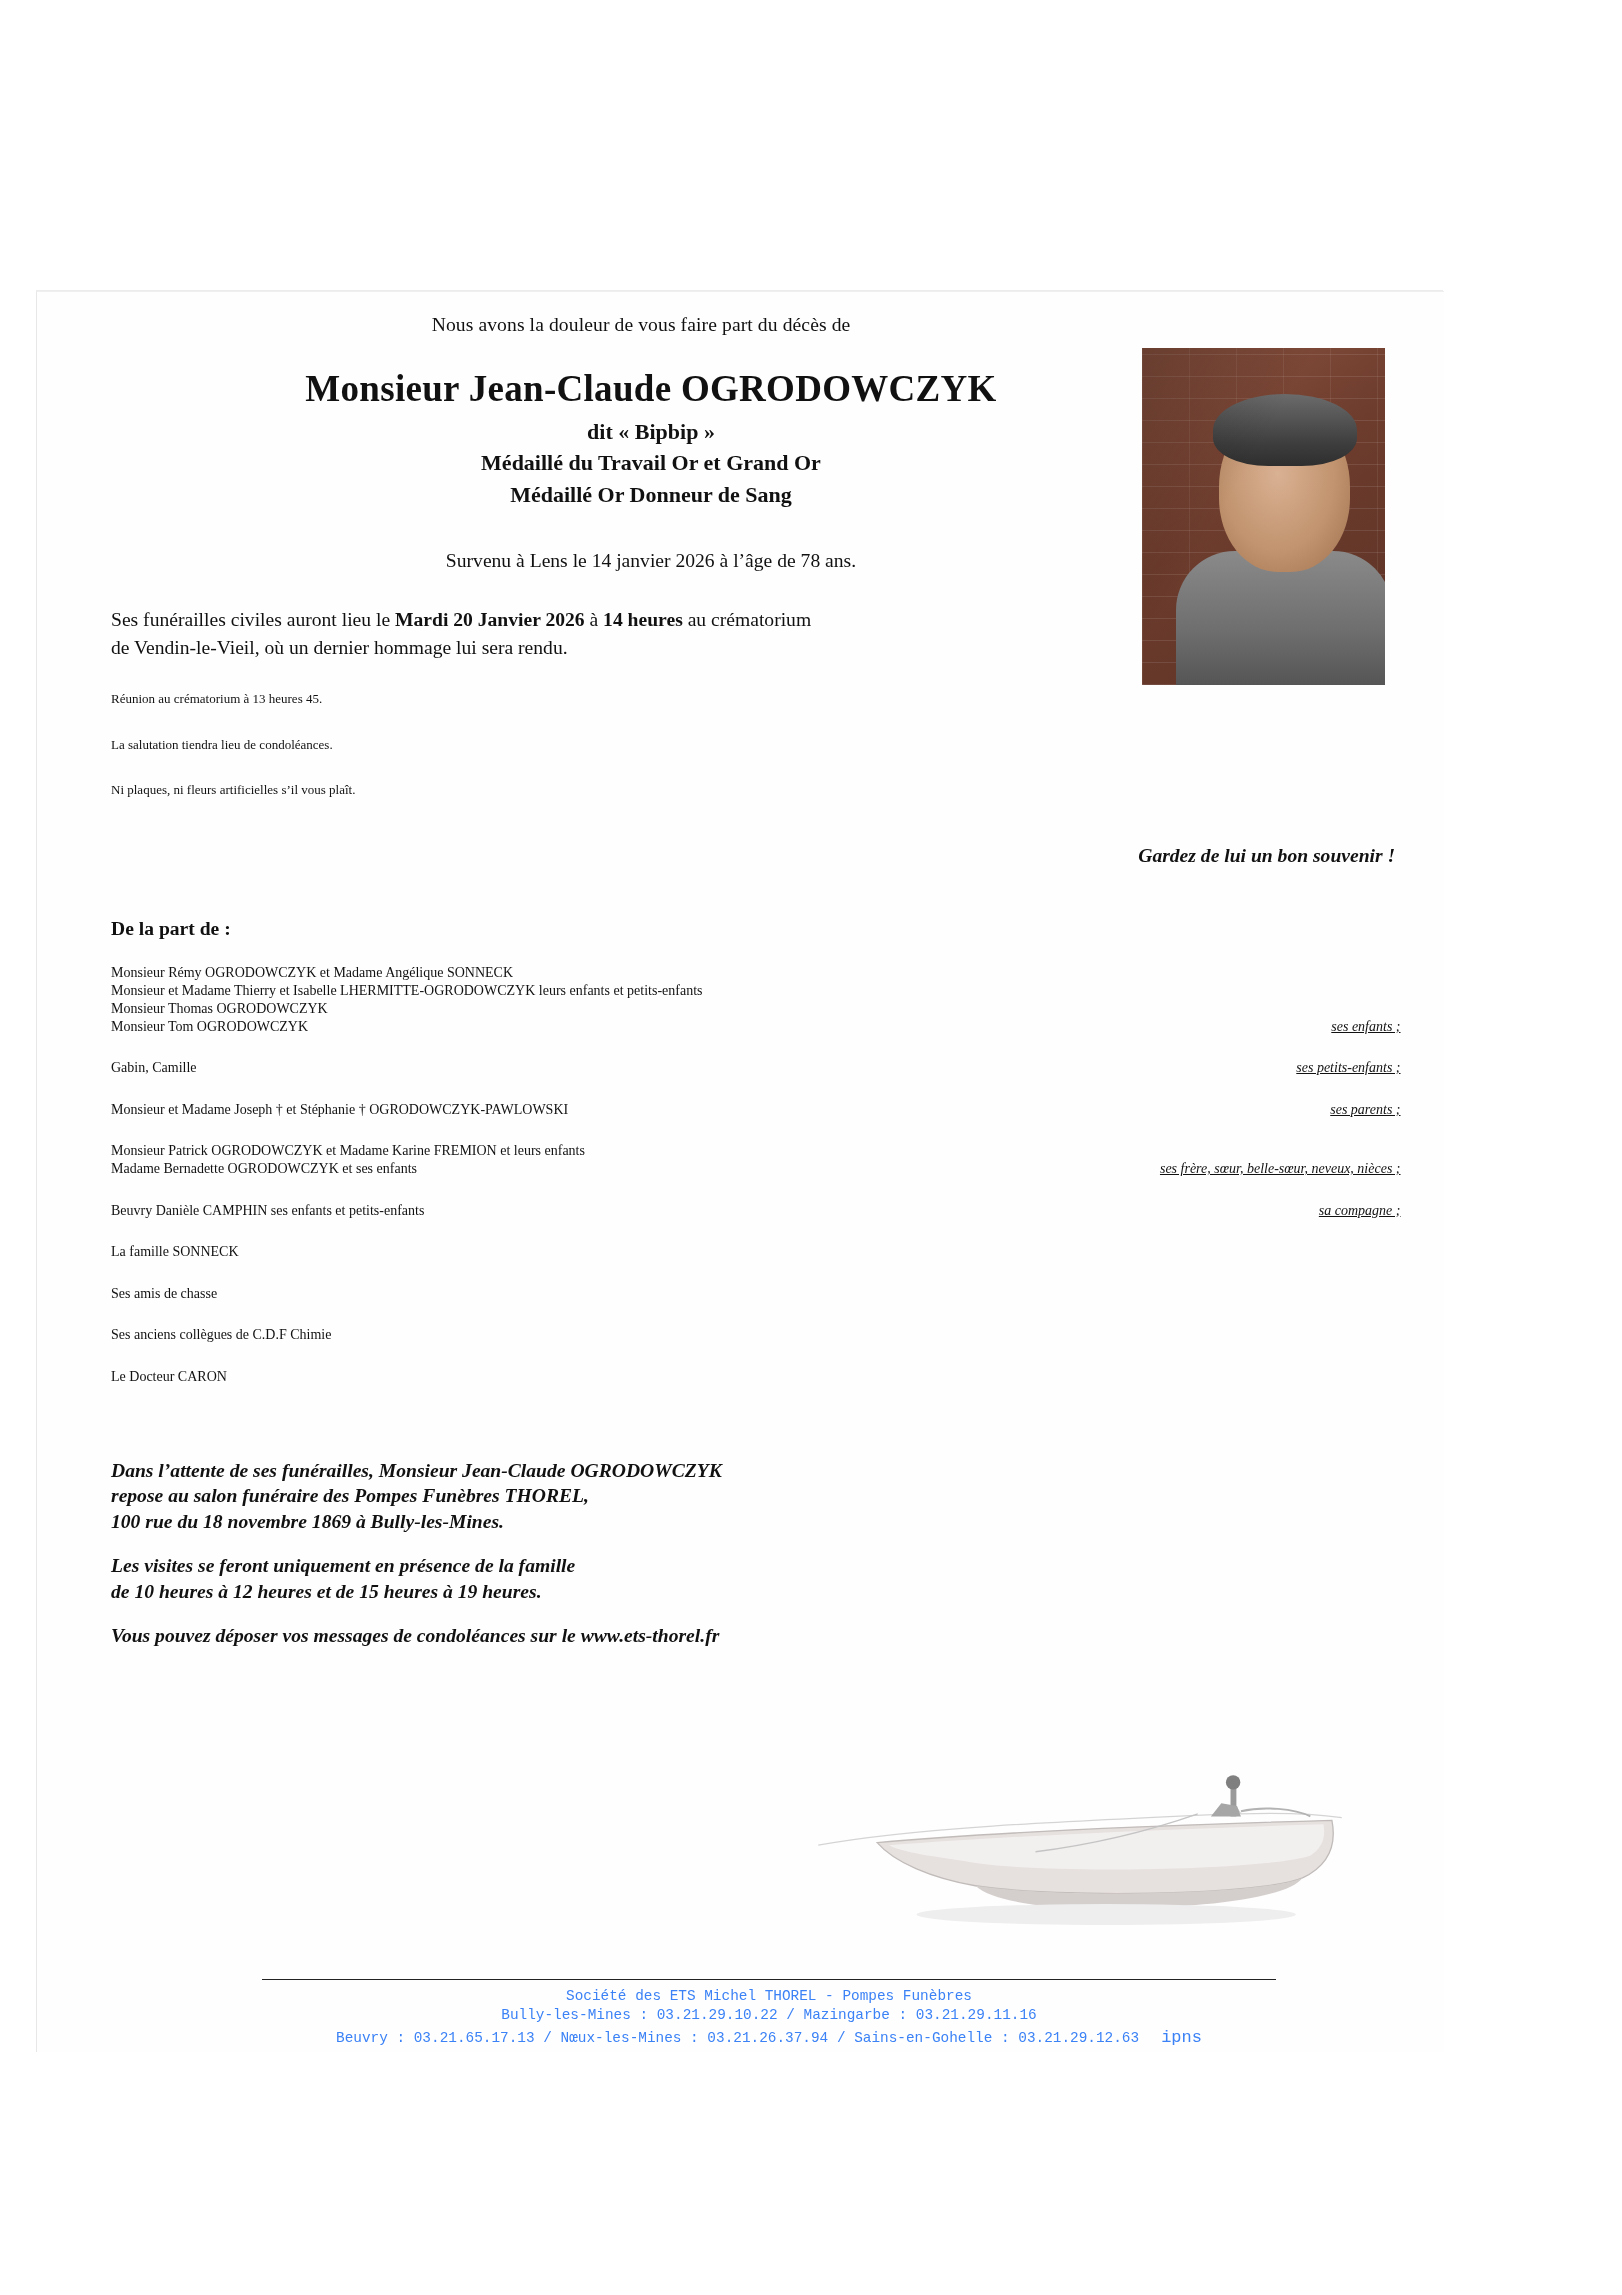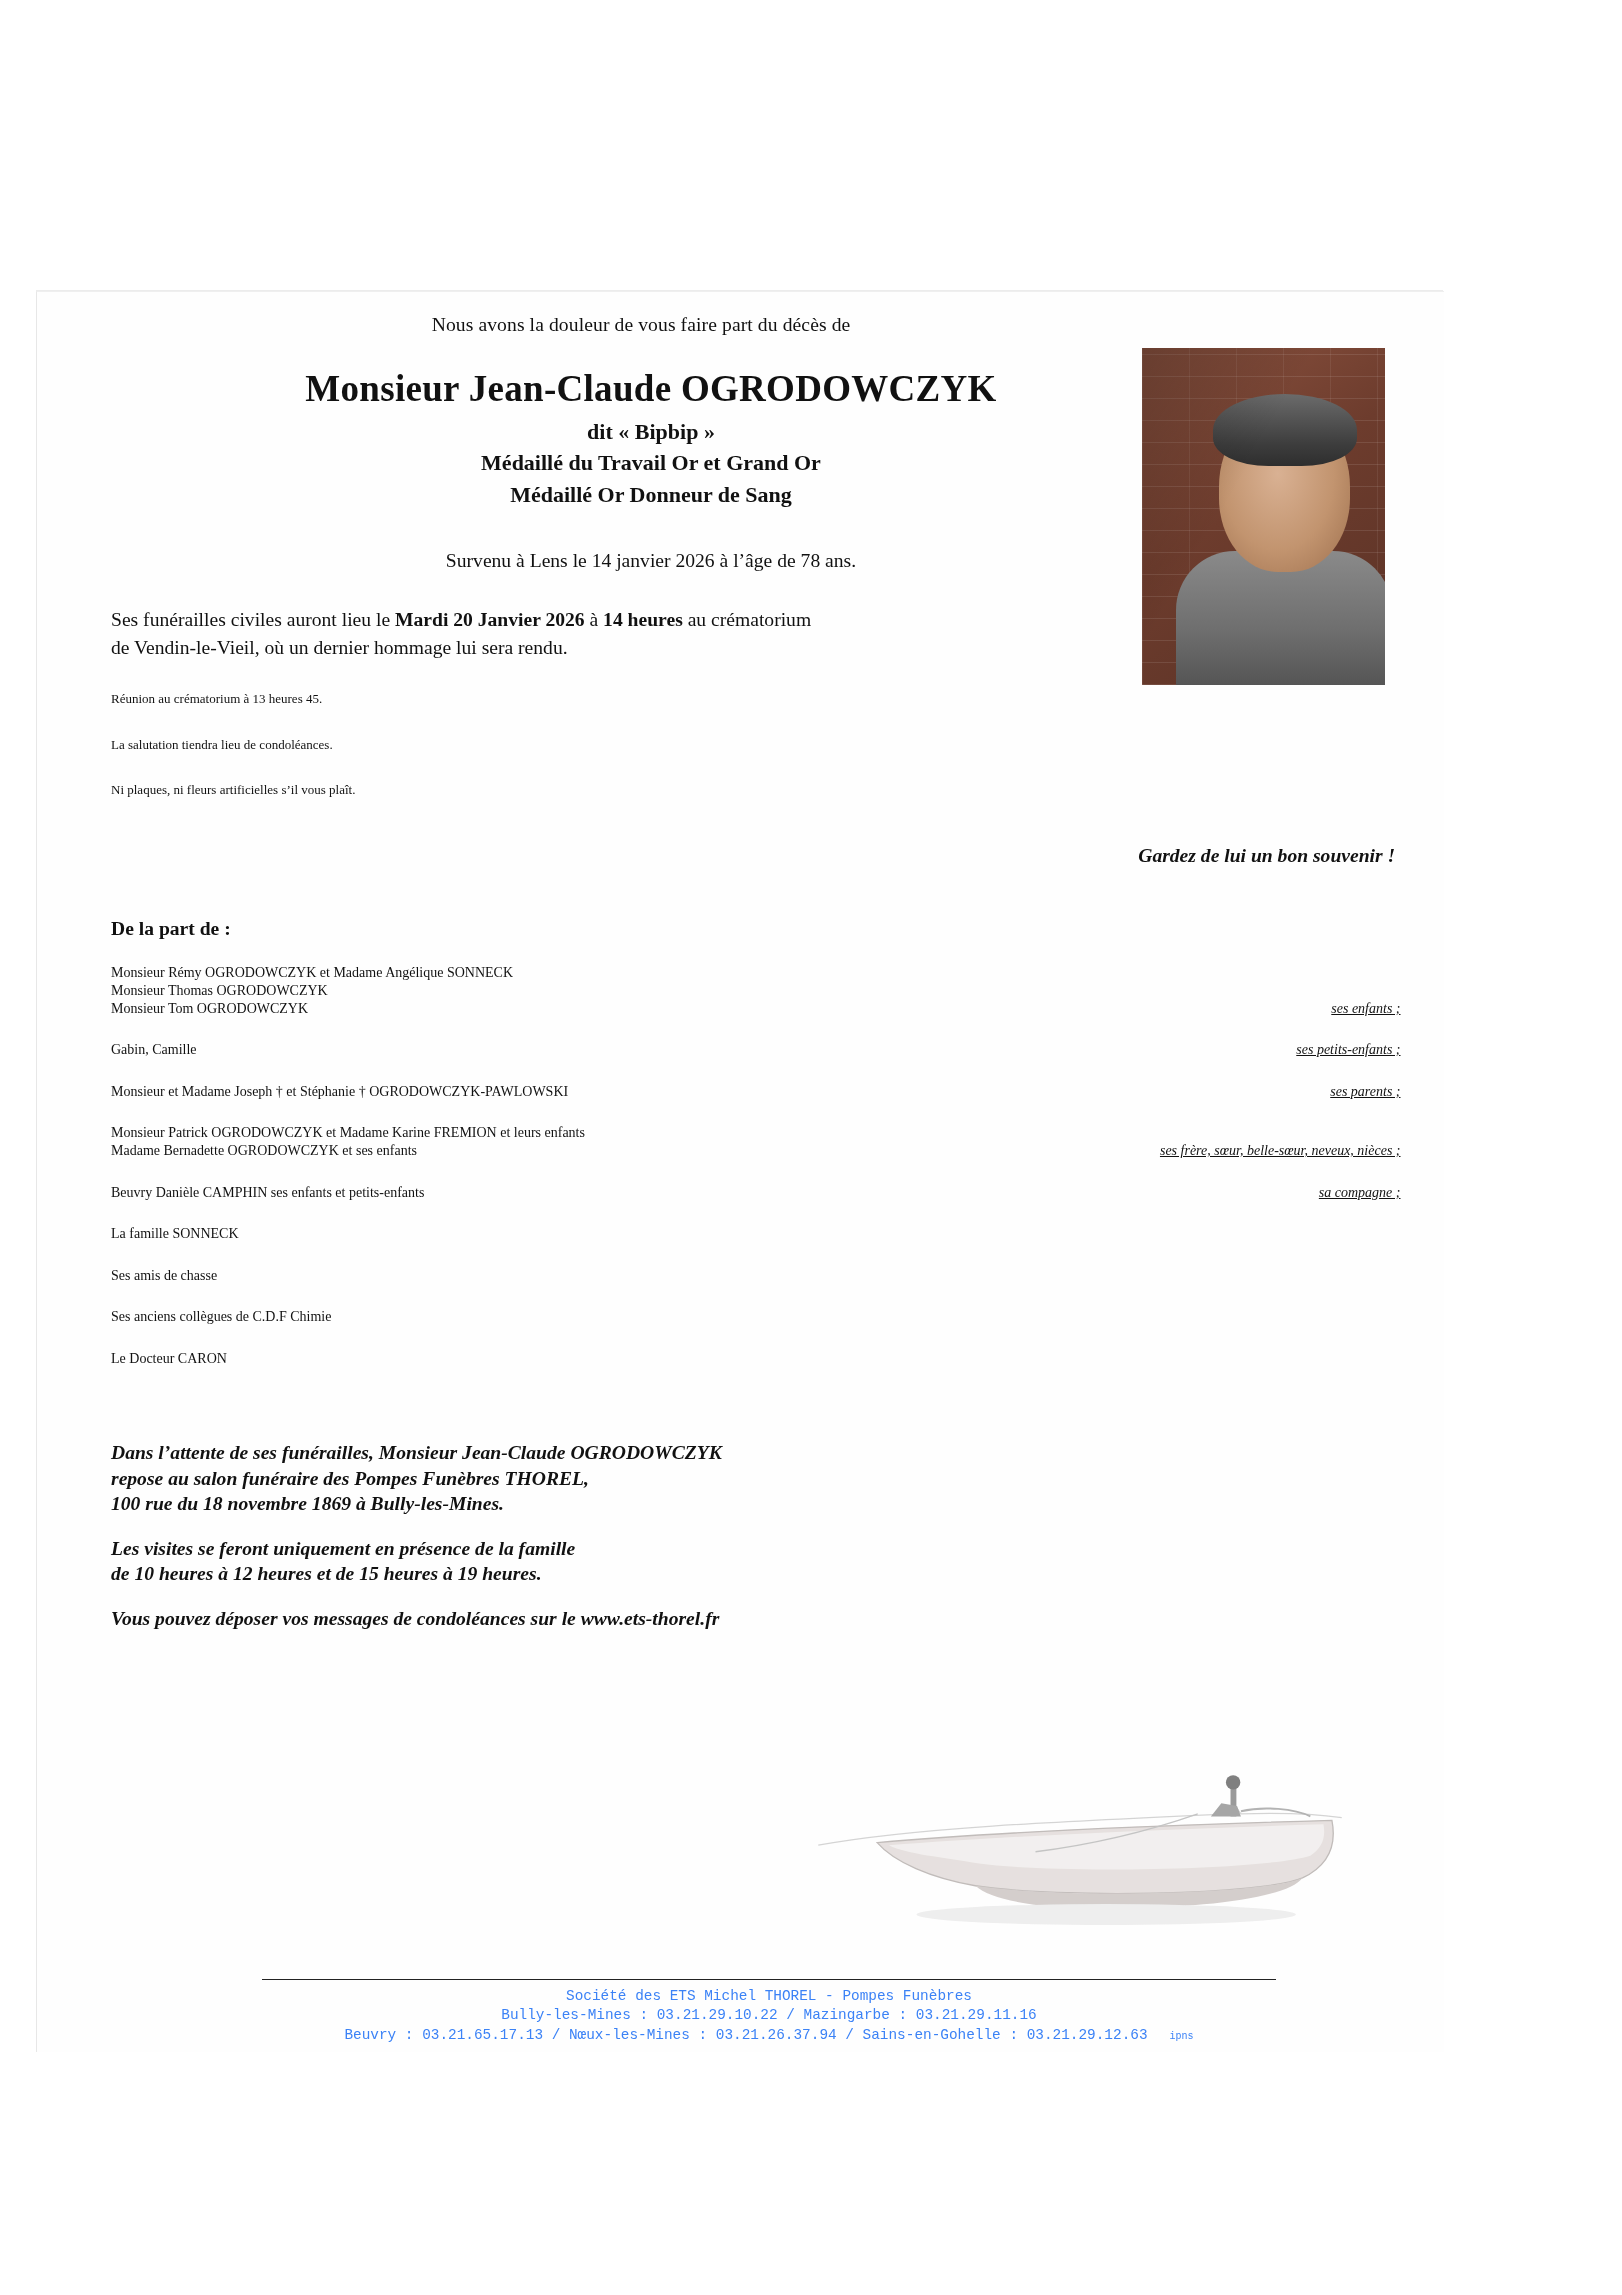--- a/index.html
+++ b/index.html
@@ -230,21 +230,21 @@
   }
   .footer .line {
     font-size: 14.4px;
     line-height: 1.38;
     color: #3b82f6;
     font-family: Liberation Mono, monospace;
   }
   .footer .ipns {
     display: inline-block;
     margin-left: 22px;
-    font-size: 10px;
+    font-size: 17px;
   }
 
   .edge-shadow-top {
     position: absolute;
     left: 36px; top: 274px;
     width: 1407px; height: 2px;
     background: #ececec;
   }
 </style>
 </head>
@@ -307,20 +307,24 @@
 
     <p class="from-title">De la part de :</p>
 
     <div class="family-block">
         <div class="family-group">
           <div class="family-row">
             <span class="names">Monsieur Rémy OGRODOWCZYK et Madame Angélique SONNECK</span>
             <span class="role"></span>
           </div>
           <div class="family-row">
+            <span class="names">Monsieur et Madame Thierry et Isabelle LHERMITTE-OGRODOWCZYK leurs enfants et petits-enfants</span>
+            <span class="role"></span>
+          </div>
+          <div class="family-row">
             <span class="names">Monsieur Thomas OGRODOWCZYK</span>
             <span class="role"></span>
           </div>
           <div class="family-row">
             <span class="names">Monsieur Tom OGRODOWCZYK</span>
             <span class="role">ses enfants ;</span>
           </div>
         </div>
         <div class="family-group">
           <div class="family-row">

